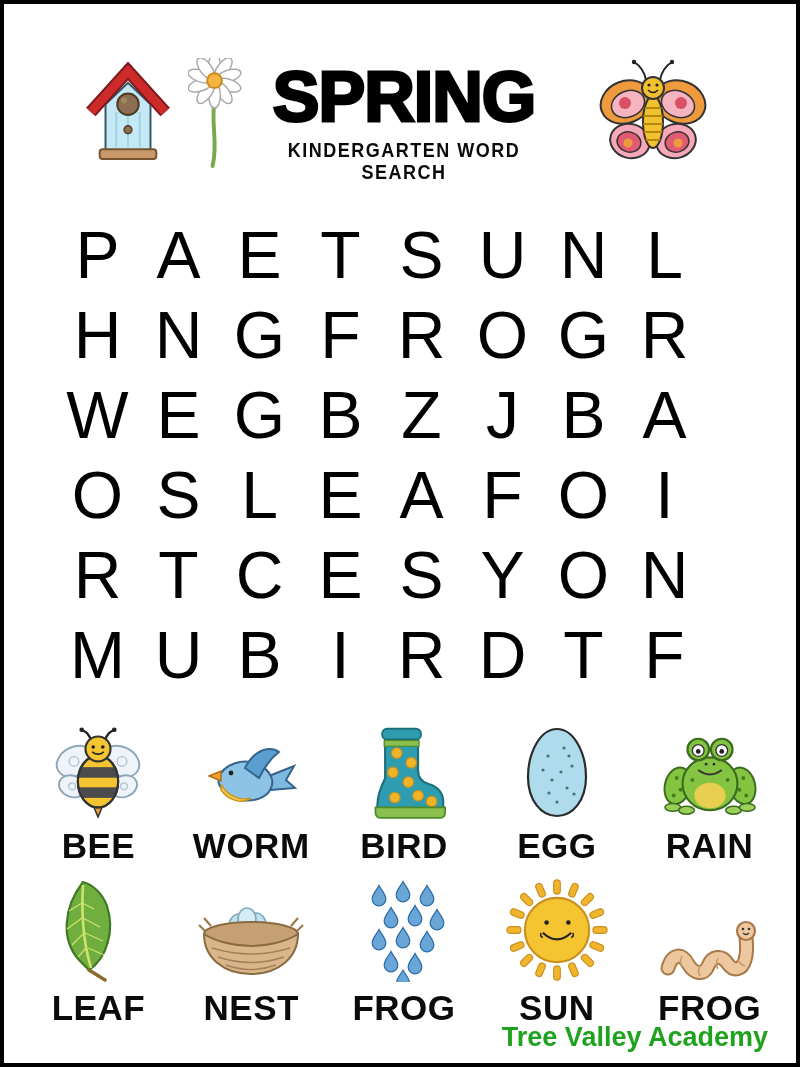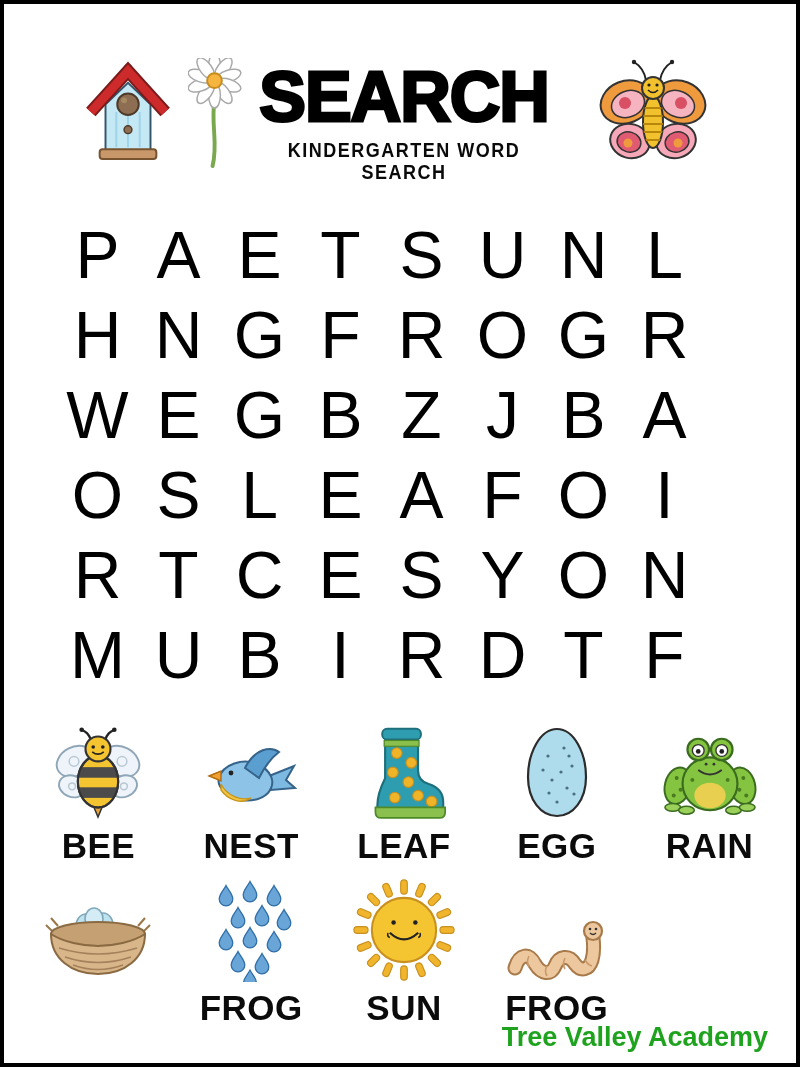--- a/index.html
+++ b/index.html
@@ -84,21 +84,21 @@
           <ellipse cx="27" cy="7" rx="6" ry="13" transform="rotate(216 27 22)"></ellipse>
           <ellipse cx="27" cy="7" rx="6" ry="13" transform="rotate(252 27 22)"></ellipse>
           <ellipse cx="27" cy="7" rx="6" ry="13" transform="rotate(288 27 22)"></ellipse>
           <ellipse cx="27" cy="7" rx="6" ry="13" transform="rotate(324 27 22)"></ellipse>
         </g>
         <circle cx="27" cy="22" r="7.5" fill="#f5b53f" stroke="#c88c1e" stroke-width="2"></circle>
       </svg>
     </div>
 
     <div class="title-block">
-      <div class="title">SEARCH</div>
+      <div class="title">SPRING</div>
       <div class="subtitle">KINDERGARTEN WORD SEARCH</div>
     </div>
 
     <div class="deco deco-butterfly">
       <svg width="110" height="116" viewBox="0 0 110 116">
         <path d="M48,24 C46,14 41,9 36,6" fill="none" stroke="#222" stroke-width="2"></path>
         <path d="M62,24 C64,14 69,9 74,6" fill="none" stroke="#222" stroke-width="2"></path>
         <circle cx="36" cy="6" r="2.2" fill="#222"></circle>
           <circle cx="74" cy="6" r="2.2" fill="#222"></circle>
         <g stroke="#333" stroke-width="2">
@@ -231,42 +231,42 @@
         <div class="art">
           <svg width="104" height="82" viewBox="0 0 104 82">
             <polygon points="70,38 95,28 87,42 96,50 72,52" fill="#7db9e0" stroke="#35638a" stroke-width="2"></polygon>
             <path d="M20,40 C24,26 44,20 58,26 C72,32 78,44 69,55 C58,66 35,64 27,55 C22,50 18,46 20,40 Z" fill="#8ec3e8" stroke="#35638a" stroke-width="2"></path>
             <path d="M22,46 C28,58 42,63 52,60 C43,67 29,62 22,52 Z" fill="#f2c744" stroke="#c8951e" stroke-width="1.4"></path>
             <path d="M46,30 C56,10 72,8 80,14 C72,20 66,28 60,40 Z" fill="#5a9fd0" stroke="#35638a" stroke-width="2"></path>
             <polygon points="10,38 22,33 22,43" fill="#f0a030" stroke="#b06a10" stroke-width="1.4"></polygon>
             <circle cx="32" cy="35" r="2.4" fill="#222"></circle>
           </svg>
         </div>
-        <div class="wlabel">NEST</div>
+        <div class="wlabel">WORM</div>
       </div>
 
       <div class="word">
         <div class="art">
           <svg width="92" height="100" viewBox="0 0 95 103">
             <path d="M28,20 H62 V52 C62,60 66,64 73,66 C83,69 88,76 88,85 V93 H20 V88 C20,78 24,68 28,60 Z" fill="#2e9daf" stroke="#1d6f7c" stroke-width="2.2"></path>
             <rect x="25" y="9" width="40" height="11" rx="5" fill="#2e9daf" stroke="#1d6f7c" stroke-width="2"></rect>
             <rect x="27" y="21" width="36" height="6" fill="#8bbf4e" stroke="#4e8a28" stroke-width="1.2"></rect>
             <g fill="#f0b429" stroke="#c8901e" stroke-width="1.2">
               <circle cx="40" cy="34" r="5.5"></circle>
                 <circle cx="55" cy="44" r="5.5"></circle>
               <circle cx="36" cy="54" r="5.5"></circle>
                 <circle cx="52" cy="64" r="5.5"></circle>
               <circle cx="38" cy="80" r="5.5"></circle>
                 <circle cx="62" cy="78" r="5.5"></circle>
               <circle cx="76" cy="84" r="5.5"></circle>
             </g>
             <path d="M18,90 H90 V95 Q90,101 84,101 H24 Q18,101 18,95 Z" fill="#8bbf4e" stroke="#4e8a28" stroke-width="1.8"></path>
           </svg>
         </div>
-        <div class="wlabel">LEAF</div>
+        <div class="wlabel">BIRD</div>
       </div>
 
       <div class="word">
         <div class="art">
           <svg width="70" height="94" viewBox="0 0 70 94">
             <path d="M35,3 C52,3 64,27 64,51 C64,74 51,90 35,90 C19,90 6,74 6,51 C6,27 18,3 35,3 Z" fill="#aedcec" stroke="#2b2b2b" stroke-width="2.2"></path>
             <g fill="#49707f">
               <circle cx="26" cy="30" r="1.6"></circle>
                 <circle cx="42" cy="22" r="1.6"></circle>
                 <circle cx="50" cy="40" r="1.6"></circle>
@@ -317,20 +317,40 @@
                 <circle cx="68" cy="52" r="2"></circle>
             </g>
           </svg>
         </div>
         <div class="wlabel">RAIN</div>
       </div>
     </div>
 
     <div class="word-row second">
 
+      <div class="word">
+        <div class="art">
+          <svg width="86" height="104" viewBox="0 0 86 104">
+            <path d="M28,4 C8,30 6,62 24,82 L34,92 C52,80 60,52 52,28 C47,14 36,6 28,4 Z" fill="#6fae3f" stroke="#3f7a22" stroke-width="2.2"></path>
+            <path d="M34,92 L50,102" stroke="#8a6a2f" stroke-width="3.5" stroke-linecap="round"></path>
+            <path d="M28,7 C26,40 30,70 36,90" fill="none" stroke="#cfe36a" stroke-width="2.6"></path>
+            <g stroke="#cfe36a" stroke-width="1.3">
+              <line x1="27" y1="25" x2="14" y2="33"></line>
+                <line x1="27" y1="40" x2="12" y2="51"></line>
+              <line x1="29" y1="55" x2="17" y2="67"></line>
+                <line x1="31" y1="70" x2="23" y2="79"></line>
+              <line x1="27" y1="25" x2="39" y2="31"></line>
+                <line x1="28" y1="40" x2="45" y2="49"></line>
+              <line x1="30" y1="55" x2="48" y2="63"></line>
+                <line x1="33" y1="70" x2="49" y2="77"></line>
+            </g>
+          </svg>
+        </div>
+        <div class="wlabel">LEAF</div>
+      </div>
 
       <div class="word">
         <div class="art">
           <svg width="110" height="84" viewBox="0 0 110 84">
             <g stroke="#9a7648" stroke-width="2">
               <line x1="10" y1="34" x2="3" y2="27"></line>
                 <line x1="15" y1="28" x2="8" y2="20"></line>
               <line x1="100" y1="34" x2="107" y2="27"></line>
                 <line x1="95" y1="28" x2="102" y2="20"></line>
             </g>
@@ -339,20 +359,21 @@
             <ellipse cx="51" cy="21" rx="9" ry="11" fill="#d4ecf5" stroke="#7fa8ba" stroke-width="1.6"></ellipse>
             <ellipse cx="55" cy="36" rx="47" ry="12" fill="#c4a072" stroke="#8a6a42" stroke-width="2"></ellipse>
             <path d="M8,36 C8,60 28,76 55,76 C82,76 102,60 102,36 C90,44 70,48 55,48 C40,48 20,44 8,36 Z" fill="#d8b68a" stroke="#8a6a42" stroke-width="2"></path>
             <g fill="none" stroke="#a5805a" stroke-width="1.5">
               <path d="M16,50 Q55,62 94,50"></path>
               <path d="M22,59 Q55,70 88,59"></path>
               <path d="M30,67 Q55,76 80,67"></path>
             </g>
           </svg>
         </div>
+        <div class="wlabel">NEST</div>
       </div>
 
       <div class="word">
         <div class="art">
           <svg width="90" height="104" viewBox="0 0 90 104">
             <defs>
               <path id="drop" d="M0,-10 C3,-4 8,0 8,6 A8,8 0 1 1 -8,6 C-8,0 -3,-4 0,-10 Z"></path>
             </defs>
             <g fill="#6aa5d8" stroke="#2f6ea8" stroke-width="1.5">
               <use href="#drop" transform="translate(20,16) scale(0.85)"></use>

